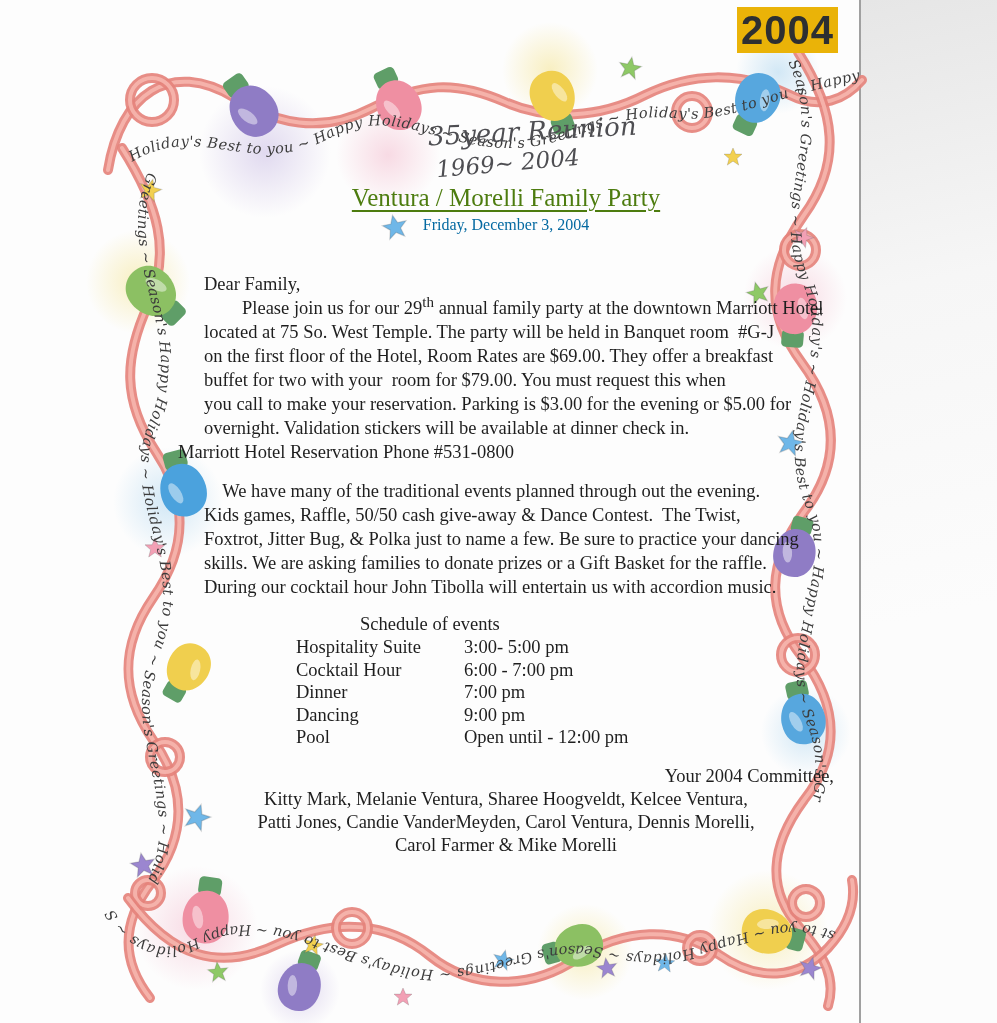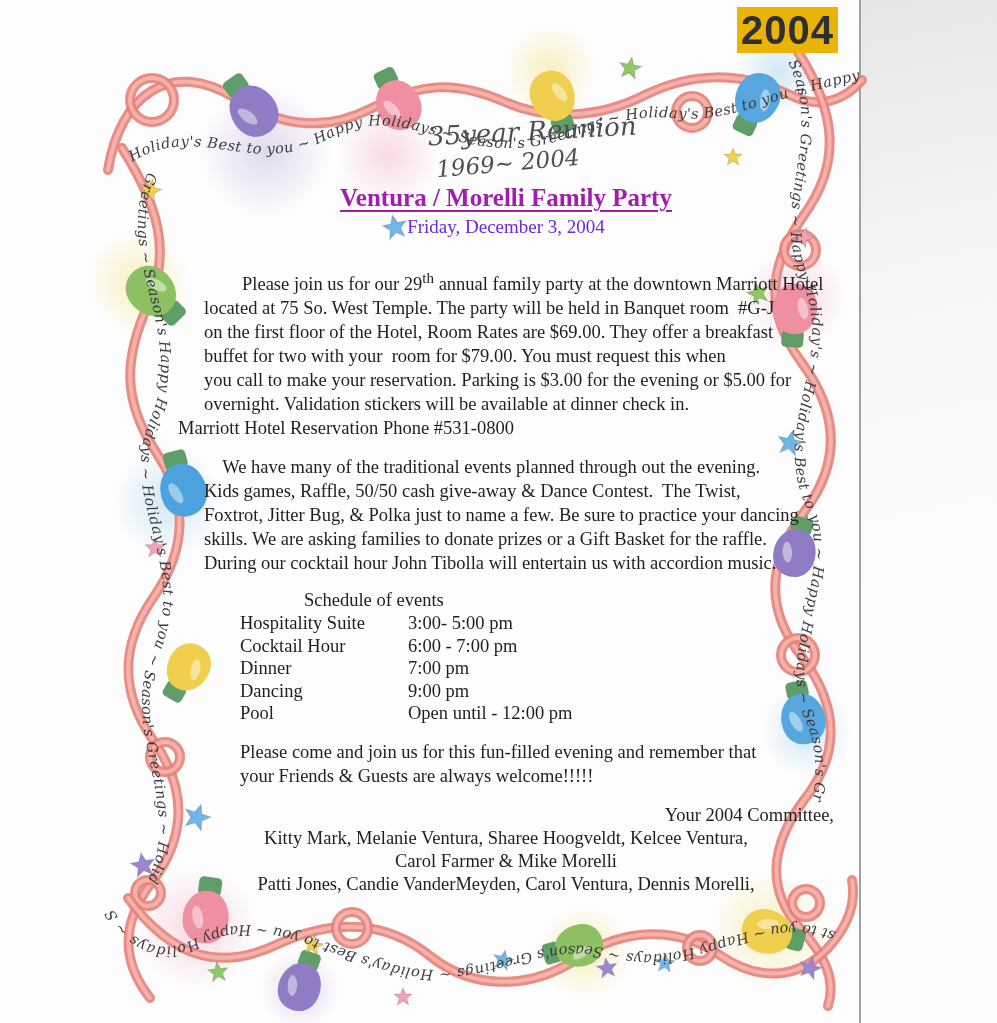--- a/index.html
+++ b/index.html
@@ -11,31 +11,31 @@
   .border-art{position:absolute;left:0;top:0;width:997px;height:1023px}
   .rib{fill:none;stroke:#e5837c;stroke-width:10;stroke-linecap:round;opacity:.92}
   .rib2{fill:none;stroke:#f6b6ae;stroke-width:4;stroke-linecap:round;opacity:.9}
   .btxt{font-family:"DejaVu Serif",serif;font-style:italic;font-size:14.5px;fill:#3c3c3c;letter-spacing:.5px}
   .year-tab{position:absolute;left:737px;top:7px;width:101px;height:46px;background:#eab308;
        color:#2d2f31;font:bold 40px/46px "Liberation Sans",sans-serif;text-align:center;letter-spacing:1px}
   .hw{position:absolute;color:#4e4e52;font-family:"DejaVu Serif",serif;font-style:italic}
   .hw1{left:428px;top:116px;font-size:26px;transform:rotate(-3deg)}
   .hw2{left:436px;top:150px;font-size:23px;transform:rotate(-5deg)}
   .header{position:absolute;left:178px;top:184px;width:656px;text-align:center}
-  .title{font-size:25px;font-weight:bold;color:#a21caf;text-decoration:underline;
+  .title{font-size:25px;font-weight:normal;color:#4d7c0f;text-decoration:underline;
        text-decoration-thickness:2px;text-underline-offset:4px}
-  .date{font-size:19px;color:#6d28d9;margin-top:4px}
+  .date{font-size:16px;color:#0369a1;margin-top:4px}
   .letter{position:absolute;left:178px;top:272px;width:656px;font-size:18.5px;line-height:24px}
   .pre{white-space:pre}
   .ml{margin-left:26px}
   .line1{padding-left:38px}
   sup{font-size:15px;line-height:0;vertical-align:super}
   .res{text-align:left}
   .p2{margin-top:15px}
-  .sched{margin:13px 0 0 62px}
+  .sched{margin:13px 0 0 118px}
   .sched-head{margin-left:64px}
   .sched-row{line-height:22.5px}
   .ev{display:inline-block;width:168px}
   .closing{margin:15px 0 0 62px}
   .comm-head{text-align:right;margin-top:15px}
   .comm-line{text-align:center;line-height:23px}
 </style>
 </head>
 <body>
 
@@ -165,20 +165,21 @@
 
 <div class="hw hw1">35year Reunion</div>
 <div class="hw hw2">1969~ 2004</div>
 
 <div class="header">
   <div class="title">Ventura / Morelli Family Party</div>
   <div class="date">Friday, December 3, 2004</div>
 </div>
 
 <div class="letter">
+  <div class="ml">Dear Family,</div>
   <div class="ml line1"><span>Please join us for our 29</span><sup>th</sup><span> annual family party at the downtown Marriott Hotel</span></div>
   <div class="ml pre">located at 75 So. West Temple. The party will be held in Banquet room  #G-J
 on the first floor of the Hotel, Room Rates are $69.00. They offer a breakfast
 buffet for two with your  room for $79.00. You must request this when
 you call to make your reservation. Parking is $3.00 for the evening or $5.00 for
 overnight. Validation stickers will be available at dinner check in.</div>
   <div class="res">Marriott Hotel Reservation Phone #531-0800</div>
   <div class="ml pre p2">    We have many of the traditional events planned through out the evening.
 Kids games, Raffle, 50/50 cash give-away &amp; Dance Contest.  The Twist,
 Foxtrot, Jitter Bug, &amp; Polka just to name a few. Be sure to practice your dancing
@@ -200,22 +201,20 @@
       </div>
         <div class="sched-row">
         <span class="ev">Dancing</span><span class="tm">9:00 pm</span>
       </div>
         <div class="sched-row">
         <span class="ev">Pool</span><span class="tm">Open until - 12:00 pm</span>
       </div>
       </div>
   </div>
 
-  <div class="pre closing">Please come and join us for this fun-filled evening and remember that
-your Friends &amp; Guests are always welcome!!!!!</div>
   <div class="comm-head">Your 2004 Committee,</div>
   <div>
 
   <div class="comm-line">Kitty Mark, Melanie Ventura, Sharee Hoogveldt, Kelcee Ventura,</div>
+      <div class="comm-line">Patti Jones, Candie VanderMeyden, Carol Ventura, Dennis Morelli,</div>
       <div class="comm-line">Carol Farmer &amp; Mike Morelli</div>
-      <div class="comm-line">Patti Jones, Candie VanderMeyden, Carol Ventura, Dennis Morelli,</div>
     </div>
 </div>
 
 </body></html>

